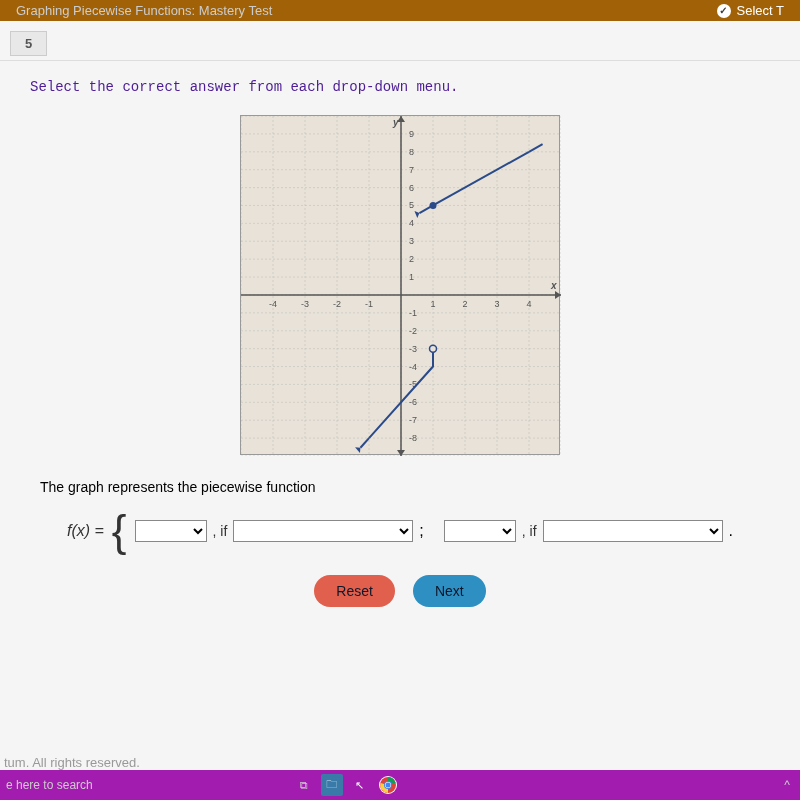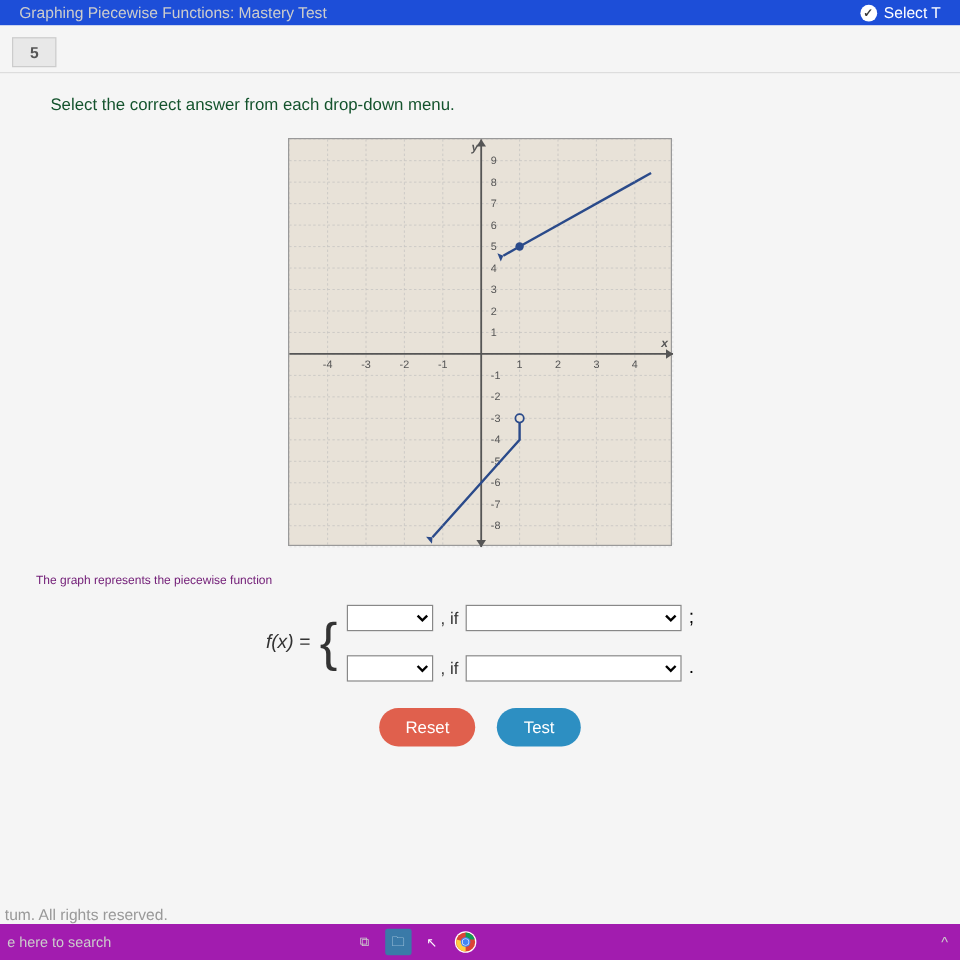--- a/index.html
+++ b/index.html
@@ -5,21 +5,21 @@
     * { margin: 0; padding: 0; box-sizing: border-box; }
     body {
       font-family: Arial, sans-serif;
       background: #f5f5f5;
       width: 800px;
       height: 800px;
       position: relative;
       overflow: hidden;
     }
     .top-bar {
-      background: #1d4ed8;
+      background: #a16207;
       color: #fff;
       padding: 3px 16px;
       display: flex;
       justify-content: space-between;
       align-items: center;
       font-size: 13px;
       gap: 47px;
     }
     .top-bar .title { color: #ccc; }
     .submit-btn {
@@ -48,80 +48,82 @@
       border: 1px solid #ccc;
       color: #555;
       font-weight: bold;
       font-size: 13px;
     }
     .divider {
       border-top: 1px solid #ddd;
       margin: 0 0 8px 0;
     }
     .instruction {
-      color: #14532d;
+      color: #4c1d95;
       font-size: 14px;
-      padding: 10px 42px;
+      padding: 10px 30px;
+      font-family: Liberation Mono, monospace;
     }
     .graph-container {
       display: flex;
       justify-content: center;
       margin: 10px 0;
     }
     .graph {
       width: 320px;
       height: 340px;
       background: #e8e2d8;
       position: relative;
       border: 1px solid #999;
     }
     .prompt-text {
-      color: #701a75;
-      font-size: 10px;
+      color: #000000;
+      font-size: 14px;
       padding: 14px 30px 8px 30px;
+      margin-left: 10px;
     }
     .equation-area {
       display: flex;
       justify-content: center;
       align-items: center;
       gap: 8px;
       margin: 6px 0 22px 0;
     }
     .fx-label {
       font-style: italic;
       font-size: 16px;
       color: #333;
     }
     .brace {
       font-size: 44px;
       line-height: 1;
       color: #333;
       font-weight: 200;
     }
-    .pieces { display: flex; flex-direction: column; gap: 20px; }
+    .pieces { display: flex; flex-direction: row; gap: 20px; }
     .piece-row { display: flex; align-items: center; gap: 6px; }
     .dd-small {
       width: 72px; height: 22px;
       border: 1px solid #888;
       background: #fff;
       font-size: 11px;
     }
     .dd-large {
       width: 180px; height: 22px;
       border: 1px solid #888;
       background: #fff;
       font-size: 11px;
     }
     .if-label { font-size: 14px; color: #333; }
     .btn-row { display: flex; justify-content: center; gap: 18px; margin-bottom: 30px; }
     .btn {
       padding: 8px 22px;
       border-radius: 18px;
       border: none;
-      color: #ffffff;
+      color: #0f172a;
       font-size: 14px;
       cursor: pointer;
     }
     .btn-reset { background: #e0604d; }
     .btn-next { background: #2d8fc2; }
     .footer-area {
       position: absolute;
       bottom: 30px;
       left: 0;
       color: #999;
@@ -257,21 +259,21 @@
       <select class="dd-small"></select>
       <span class="if-label">, if</span>
       <select class="dd-large"></select>
       <span>.</span>
     </div>
   </div>
 </div>
 
 <div class="btn-row">
   <button class="btn btn-reset">Reset</button>
-  <button class="btn btn-next">Test</button>
+  <button class="btn btn-next">Next</button>
 </div>
 
 <div class="footer-area">
   <div>tum. All rights reserved.</div>
 </div>
 
 <div class="taskbar">
   <span class="search">e here to search</span>
   <span class="icons">
     <span class="tb-icon" style="color:#ccc;">⧉</span>

